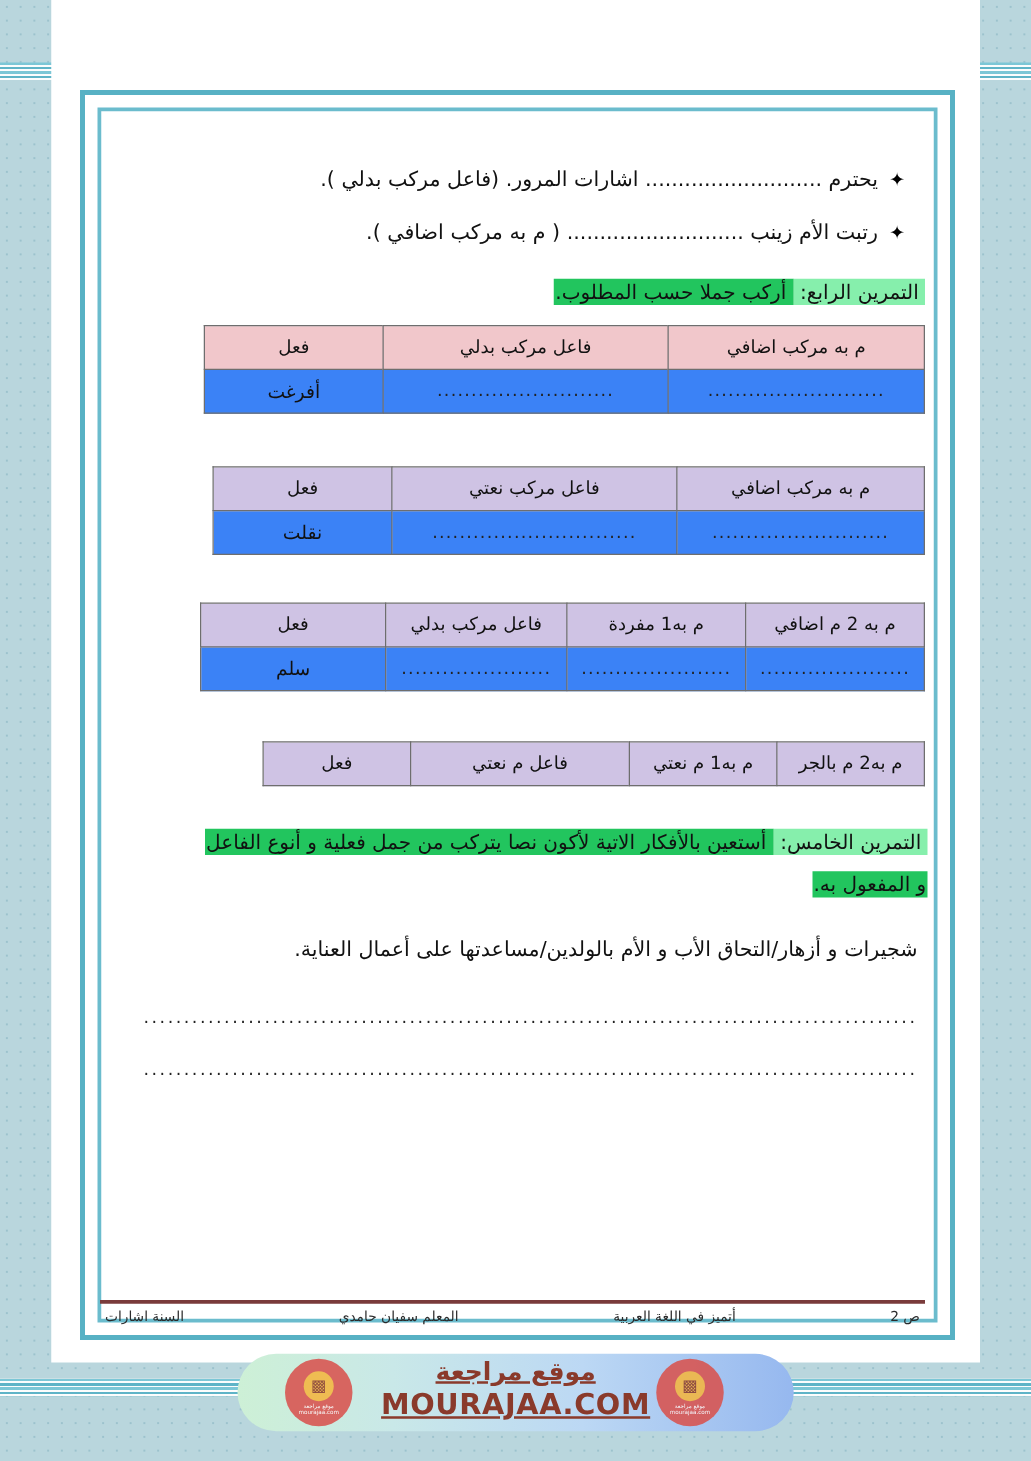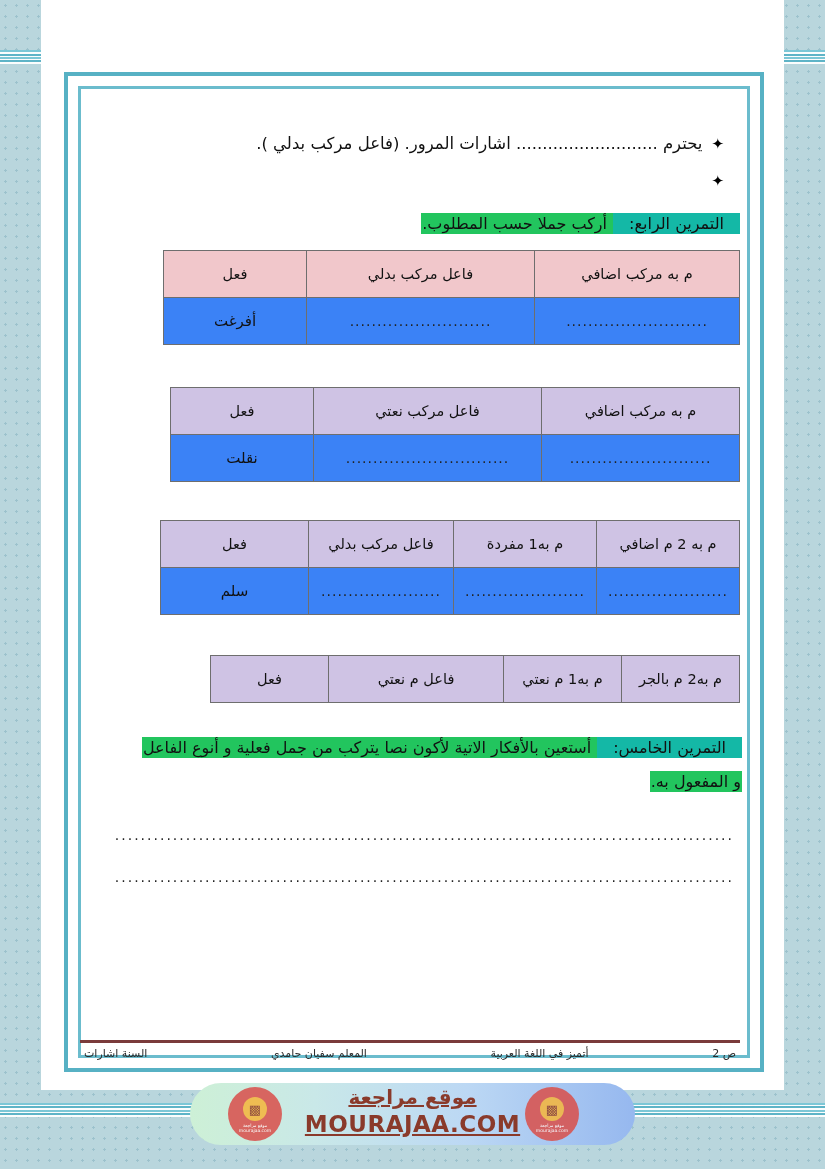--- a/index.html
+++ b/index.html
@@ -114,35 +114,35 @@
   .bullet-line.l1 { margin-top: 40px; }
   .bullet-line.l2 { margin-top: 17px; }
   .star { font-size: 15px; line-height: 1; color: #000; }
   .bl-text { white-space: nowrap; text-align: right; }
 
   
   .ex-head {
     margin-top: 22px; font-size: 16px; line-height: 1.6;
     padding-right: 8px; text-align: right;
   }
-  .hl-orange { background: #14b8a6; padding: 1px 16px; }
+  .hl-orange { background: #86efac; padding: 1px 5px; }
   .hl-beige  { background: #22c55e; padding: 1px 1px; }
   .ex5 { margin-top: 30px; padding-right: 6px; line-height: 1.85; }
   .ex5 .line2 { display: block; margin-top: 4px; }
 
   
   table.grid {
     border-collapse: collapse;
     margin: 0 8px 0 0;
     table-layout: fixed;
     font-size: 15px;
   }
   table.grid td, table.grid th {
     border: 1px solid #6e6e6e;
-    height: 47px;
+    height: 35px;
     text-align: center;
     font-weight: normal;
     padding: 2px 4px;
   }
   table.grid th { font-size: 14.5px; }
   table.grid td { background: #3b82f6; }
   .t-pink  th { background: #f1c7cb; }
   .t-purp  th { background: #cfc3e4; }
   .cell-dots { letter-spacing: 1px; font-size: 14px; color: #222; }
   .tbl-wrap { margin-top: 18px; }
@@ -210,20 +210,21 @@
 </div>
 
 <div class="content">
 
   <div class="bullet-line l1">
     <span class="star">✦</span>
     <span class="bl-text">يحترم ........................... اشارات المرور. (فاعل مركب بدلي     ).</span>
   </div>
   <div class="bullet-line l2">
     <span class="star">✦</span>
+    <span class="bl-text">رتبت الأم زينب ........................... ( م به مركب اضافي     ).</span>
   </div>
 
   <div class="ex-head">
     <span class="hl-orange">التمرين الرابع:</span><span class="hl-beige"> أركب جملا حسب المطلوب.</span>
   </div>
 
   <div class="tbl-wrap t1">
     <table class="grid t-pink">
       <colgroup>
           <col style="width:205px">
@@ -310,20 +311,21 @@
     </tbody>
       </table>
   </div>
 
   <div class="ex-head ex5">
     <span class="hl-orange">التمرين الخامس:</span><span class="hl-beige"> أستعين بالأفكار الاتية لأكون نصا يتركب من جمل فعلية و أنوع الفاعل</span>
     <span class="line2"><span class="hl-beige">و المفعول به.</span></span>
   </div>
 
   <div class="para">
+    <div>شجيرات و أزهار/التحاق الأب و الأم بالولدين/مساعدتها على أعمال العناية.</div>
   </div>
 
   <div class="answer-line first">................................................................................................</div>
   <div class="answer-line">................................................................................................</div>
 
 </div>
 
 <div class="footer">
   <div class="footer-rule"></div>
   <div class="footer-row">

